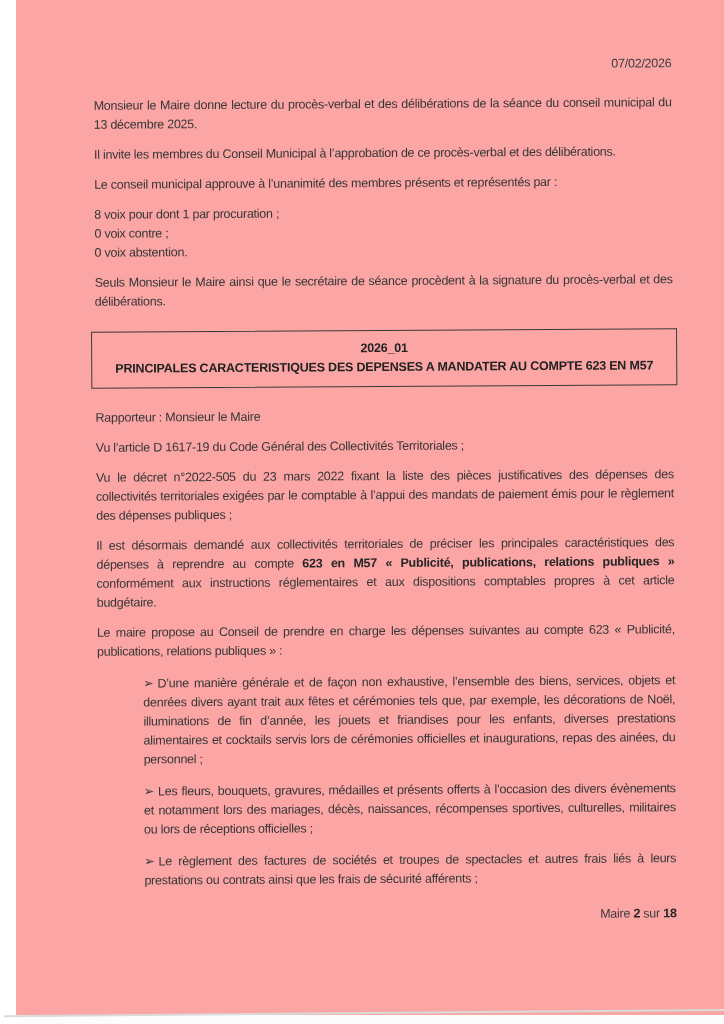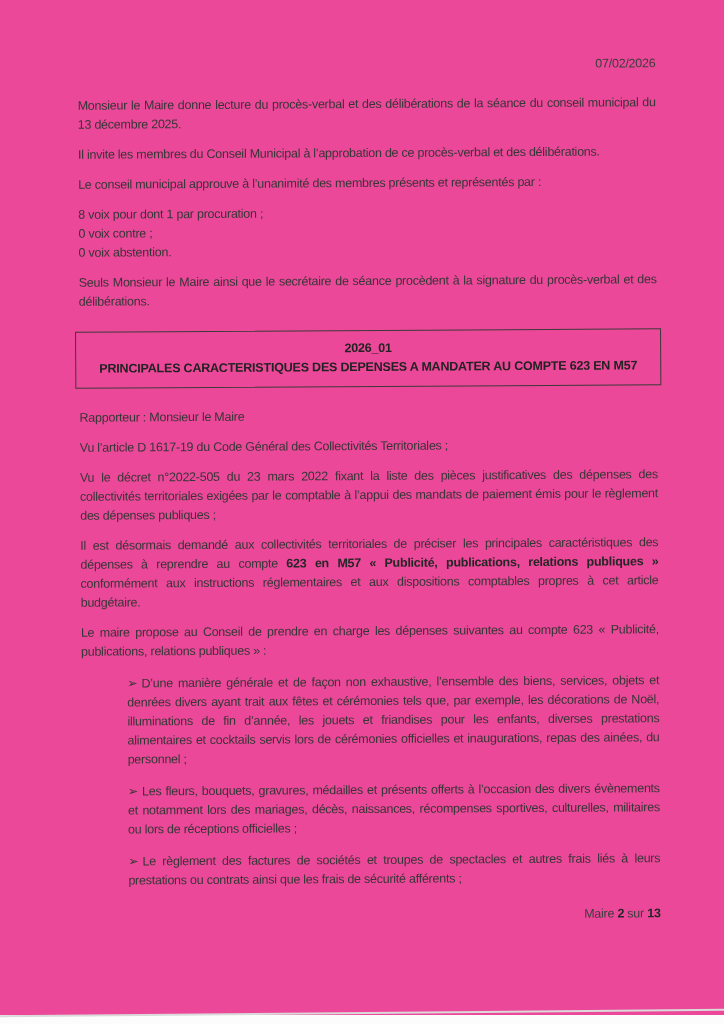--- a/index.html
+++ b/index.html
@@ -8,21 +8,22 @@
     width: 724px;
     height: 1024px;
     position: relative;
     overflow: hidden;
     font-family: "Liberation Sans", sans-serif;
     color: #343434;
   }
   .sheet {
     position: absolute;
     inset: 0;
-    background: #ec4899;
+    background: #fca5a5;
+    margin-left: 16px;
   }
   .content {
     position: absolute;
     top: 56px;
     left: 80px;
     width: 578px;
     transform: rotate(-0.35deg);
     transform-origin: 50% 50%;
     font-size: 12.5px;
     letter-spacing: -0.25px;
@@ -118,19 +119,19 @@
     <p class="para"><span>Il est désormais demandé aux collectivités territoriales de préciser les principales caractéristiques des dépenses à reprendre au compte </span><b>623 en M57 « Publicité, publications, relations publiques »</b><span> conformément aux instructions réglementaires et aux dispositions comptables propres à cet article budgétaire.</span></p>
 
     <p class="para">Le maire propose au Conseil de prendre en charge les dépenses suivantes au compte 623 « Publicité, publications, relations publiques » :</p>
 
     <p class="bullet"><span class="glyph">➢</span><span>D’une manière générale et de façon non exhaustive, l’ensemble des biens, services, objets et denrées divers ayant trait aux fêtes et cérémonies tels que, par exemple, les décorations de Noël, illuminations de fin d’année, les jouets et friandises pour les enfants, diverses prestations alimentaires et cocktails servis lors de cérémonies officielles et inaugurations, repas des ainées, du personnel ;</span></p>
 
     <p class="bullet"><span class="glyph">➢</span><span>Les fleurs, bouquets, gravures, médailles et présents offerts à l’occasion des divers évènements et notamment lors des mariages, décès, naissances, récompenses sportives, culturelles, militaires ou lors de réceptions officielles ;</span></p>
 
     <p class="bullet"><span class="glyph">➢</span><span>Le règlement des factures de sociétés et troupes de spectacles et autres frais liés à leurs prestations ou contrats ainsi que les frais de sécurité afférents ;</span></p>
 
-    <div class="footer-line"><span>Maire </span><b>2</b><span> sur </span><b>13</b></div>
+    <div class="footer-line"><span>Maire </span><b>2</b><span> sur </span><b>18</b></div>
 
   </div>
 
   <div class="scan-edge-lower"></div>
   <div class="scan-edge"></div>
 </div>
 
 </body></html>

